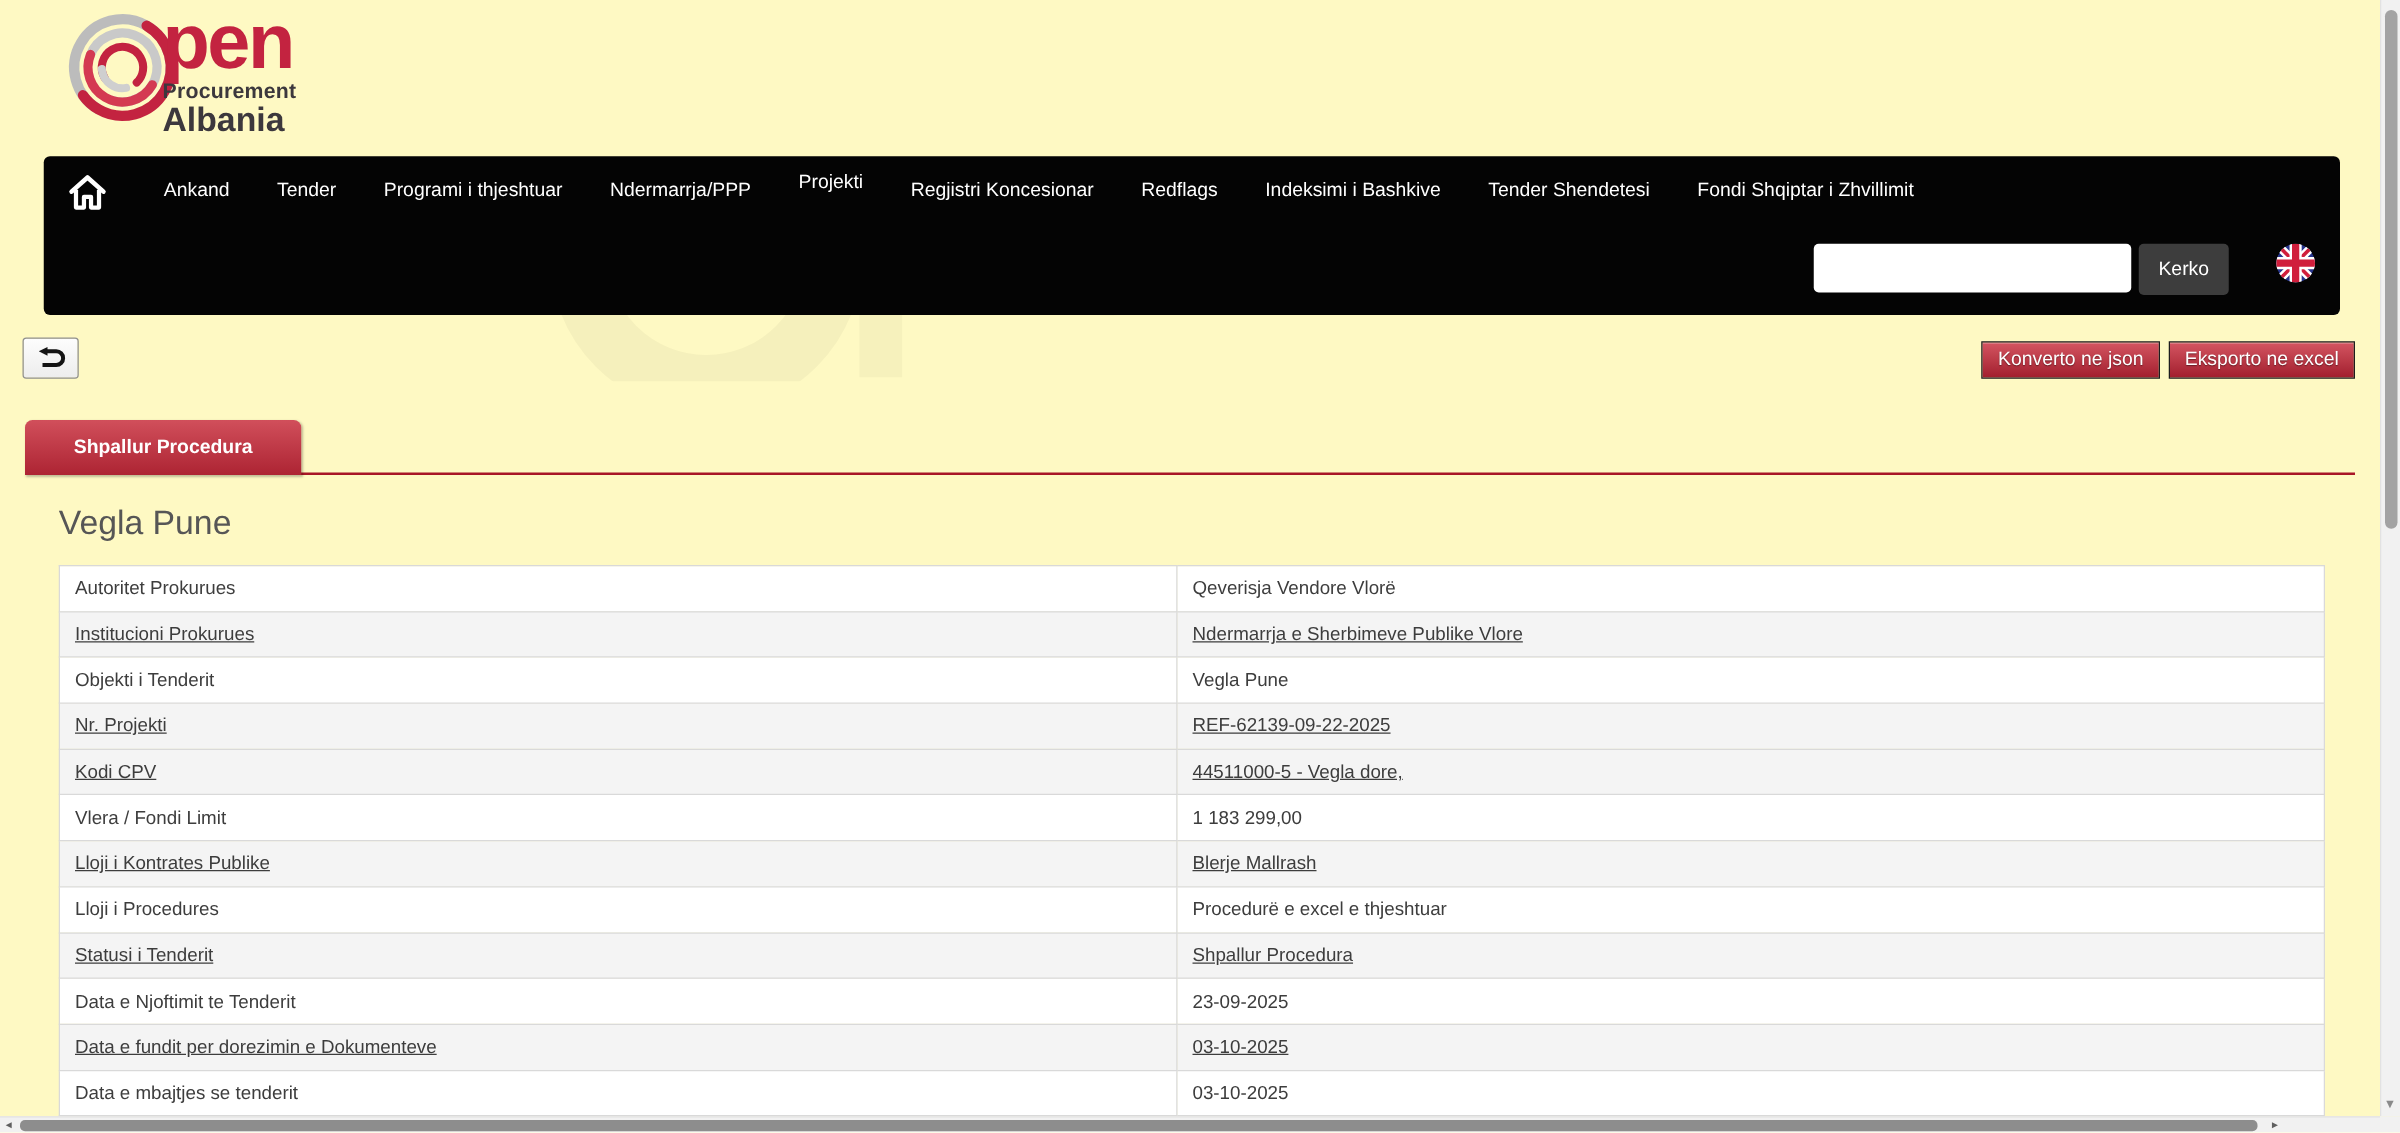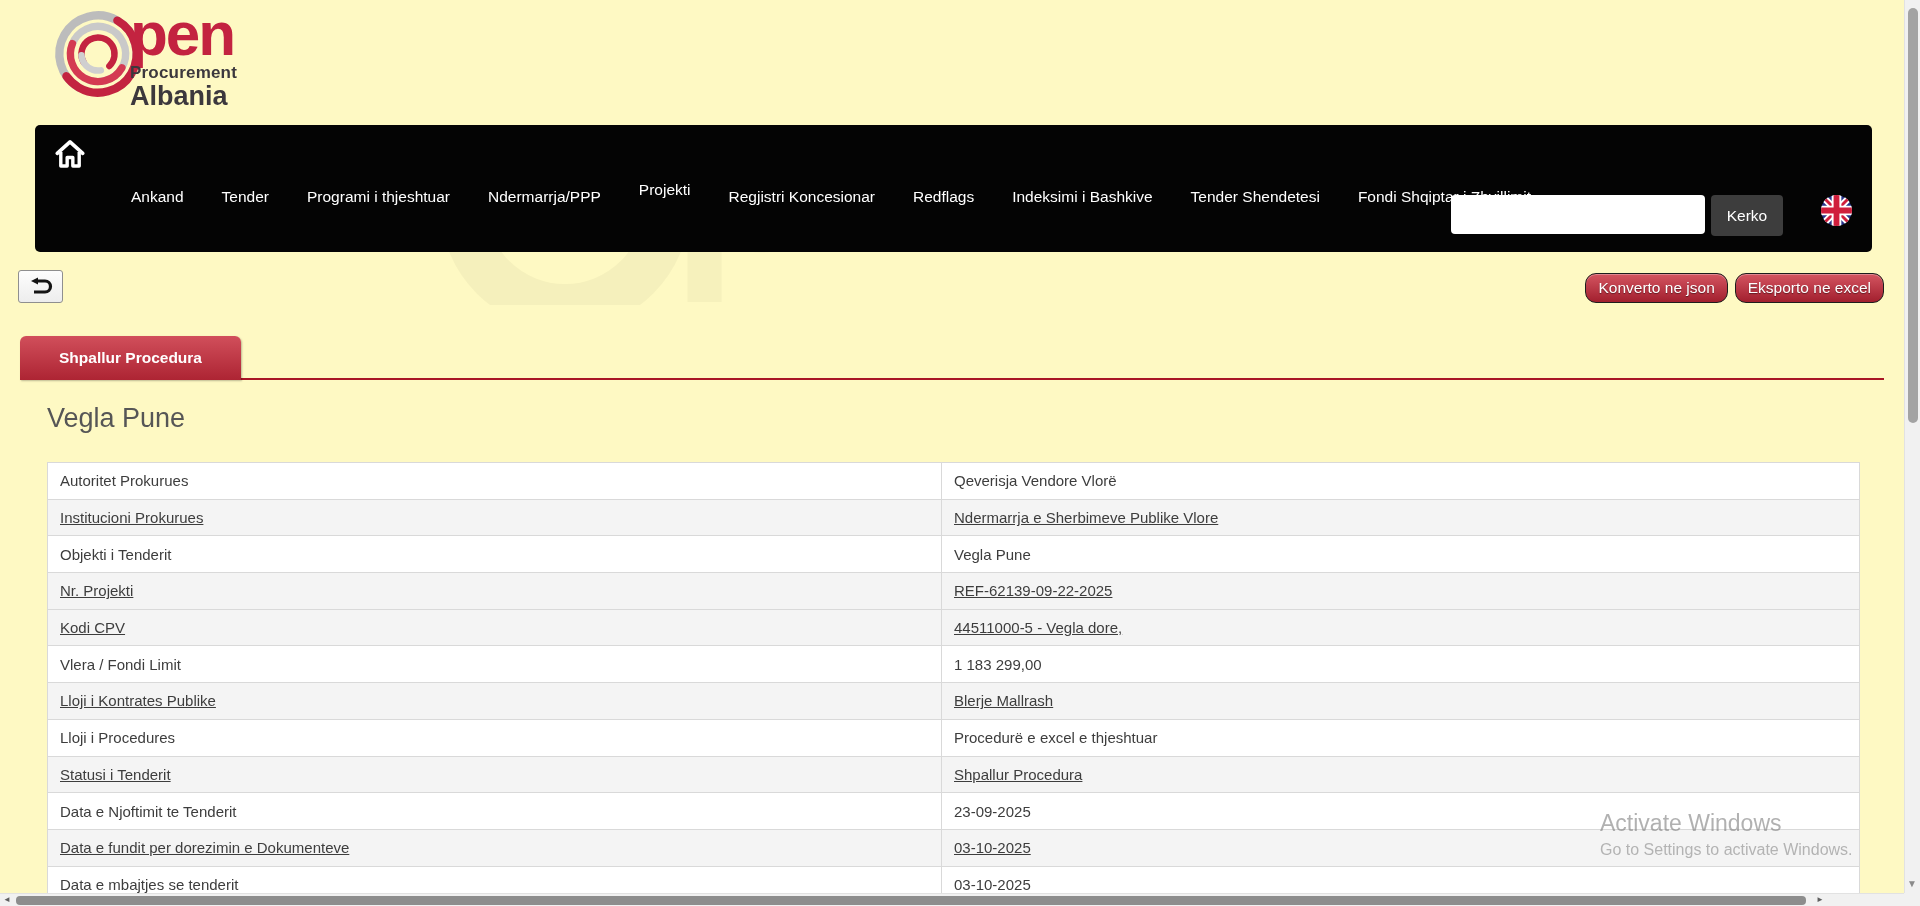--- a/index.html
+++ b/index.html
@@ -21,53 +21,53 @@
   .logo-text { position:relative; margin-left:-14px; width:150px; }
   .logo-open { font-size:62px; font-weight:bold; color:#c32340; line-height:0.85;
                letter-spacing:-2px; }
   .logo-proc { font-size:17px; font-weight:bold; color:#3c383d; margin-top:2px; letter-spacing:0.2px; }
   .logo-alb  { font-size:27px; font-weight:bold; color:#3c383d; line-height:1.0; }
 
   
   .navbar { position:absolute; left:35px; top:125px; width:1837px; height:127px;
             background:#040404; border-radius:5px; z-index:2; }
   .nav-home { position:absolute; left:18px; top:12px; width:34px; height:34px; cursor:pointer; }
-  .nav-links { position:absolute; left:96px; top:15px; display:flex; gap:38px; align-items:flex-end;margin-top:44px; }
+  .nav-links { position:absolute; left:96px; top:15px; display:flex; gap:38px; align-items:flex-end; }
   .nav-link { color:#fff; font-size:15.5px; white-space:nowrap; cursor:pointer; line-height:26px; }
   .nav-link.raised { position:relative; top:-7px; }
   .nav-search { position:absolute; right:18px; top:70px; display:flex; align-items:flex-start; }
   .search-input { width:254px; height:39px; border:none; border-radius:4px; background:#fff;
                   font-size:15px; padding:0 10px; outline:none; }
   .search-btn { margin-left:6px; width:72px; height:41px; background:#3d3d3d; color:#fff;
                 border:none; border-radius:4px; font-size:15.5px; cursor:pointer; }
   .flag { margin-left:38px; margin-right:2px; width:31px; height:31px; border-radius:50%;
           overflow:hidden; cursor:pointer; }
 
   
   .back-btn { position:absolute; left:18px; top:270px; width:45px; height:33px;
               background:linear-gradient(#fdfdfd,#ededed); border:1px solid #8f8f8f;
               border-radius:3px; cursor:pointer; display:flex; align-items:center;
               justify-content:center; z-index:2; }
   .actions { position:absolute; right:36px; top:273px; display:flex; gap:7px; z-index:2; }
   .red-btn { height:30px; padding:0 12px; font-size:15.5px; color:#fff;
              text-shadow:0 1px 1px rgba(0,0,0,0.45);
              background:linear-gradient(#d45561,#a21f2e); border:1px solid #1d1d1d;
-             border-radius:11px; box-shadow:inset 0 1px 0 rgba(255,255,255,0.3); cursor:pointer; }
+             border-radius:0; box-shadow:inset 0 1px 0 rgba(255,255,255,0.3); cursor:pointer; }
 
   
   .tab { position:absolute; left:20px; top:336px; width:221px; height:44px;
          background:linear-gradient(#d14f5b,#ad2433); border-radius:6px 6px 0 0;
          color:#fff; font-weight:bold; font-size:15.5px; display:flex; align-items:center;
          justify-content:center; z-index:3; box-shadow:1px 1px 2px rgba(0,0,0,0.25); }
   .tab-line { position:absolute; left:20px; top:378px; width:1864px; height:2px;
               background:#a81626; z-index:2; }
 
   
   .page-title { position:absolute; left:47px; top:403px; font-size:27px; color:#565656; z-index:2; }
-  .detail-table { position:absolute; left:47px; top:462px; width:1813px;
+  .detail-table { position:absolute; left:47px; top:452px; width:1813px;
                   border-collapse:collapse; table-layout:fixed; z-index:1; }
   .detail-table td { border:1px solid #d9d9d9; height:36.7px; font-size:15px; color:#3d3d3d;
                      padding:0 0 0 12px; background:#fff; vertical-align:middle; }
   .detail-table tr.shaded td { background:#f4f4f4;text-decoration:underline; }
 
   
   .act-wm { position:absolute; left:1600px; top:810px; z-index:5; pointer-events:none; }
   .act-wm .l1 { font-size:23px; color:rgba(125,125,125,0.6); }
   .act-wm .l2 { font-size:16px; color:rgba(125,125,125,0.55); margin-top:4px; }
 
@@ -210,24 +210,20 @@
           <td>Data e fundit per dorezimin e Dokumenteve</td>
           <td>03-10-2025</td>
         </tr>
         <tr class="">
           <td>Data e mbajtjes se tenderit</td>
           <td>03-10-2025</td>
         </tr>
       </tbody>
   </table>
 
-  <div class="act-wm">
-    <div class="l1">Activate Windows</div>
-    <div class="l2">Go to Settings to activate Windows.</div>
-  </div>
 
   <div class="vscroll">
     <div class="thumb"></div>
     <div class="arrow-down">▼</div>
   </div>
   <div class="hscroll">
     <div class="arrow left">◄</div>
     <div class="thumb"></div>
     <div class="arrow right">►</div>
   </div>

